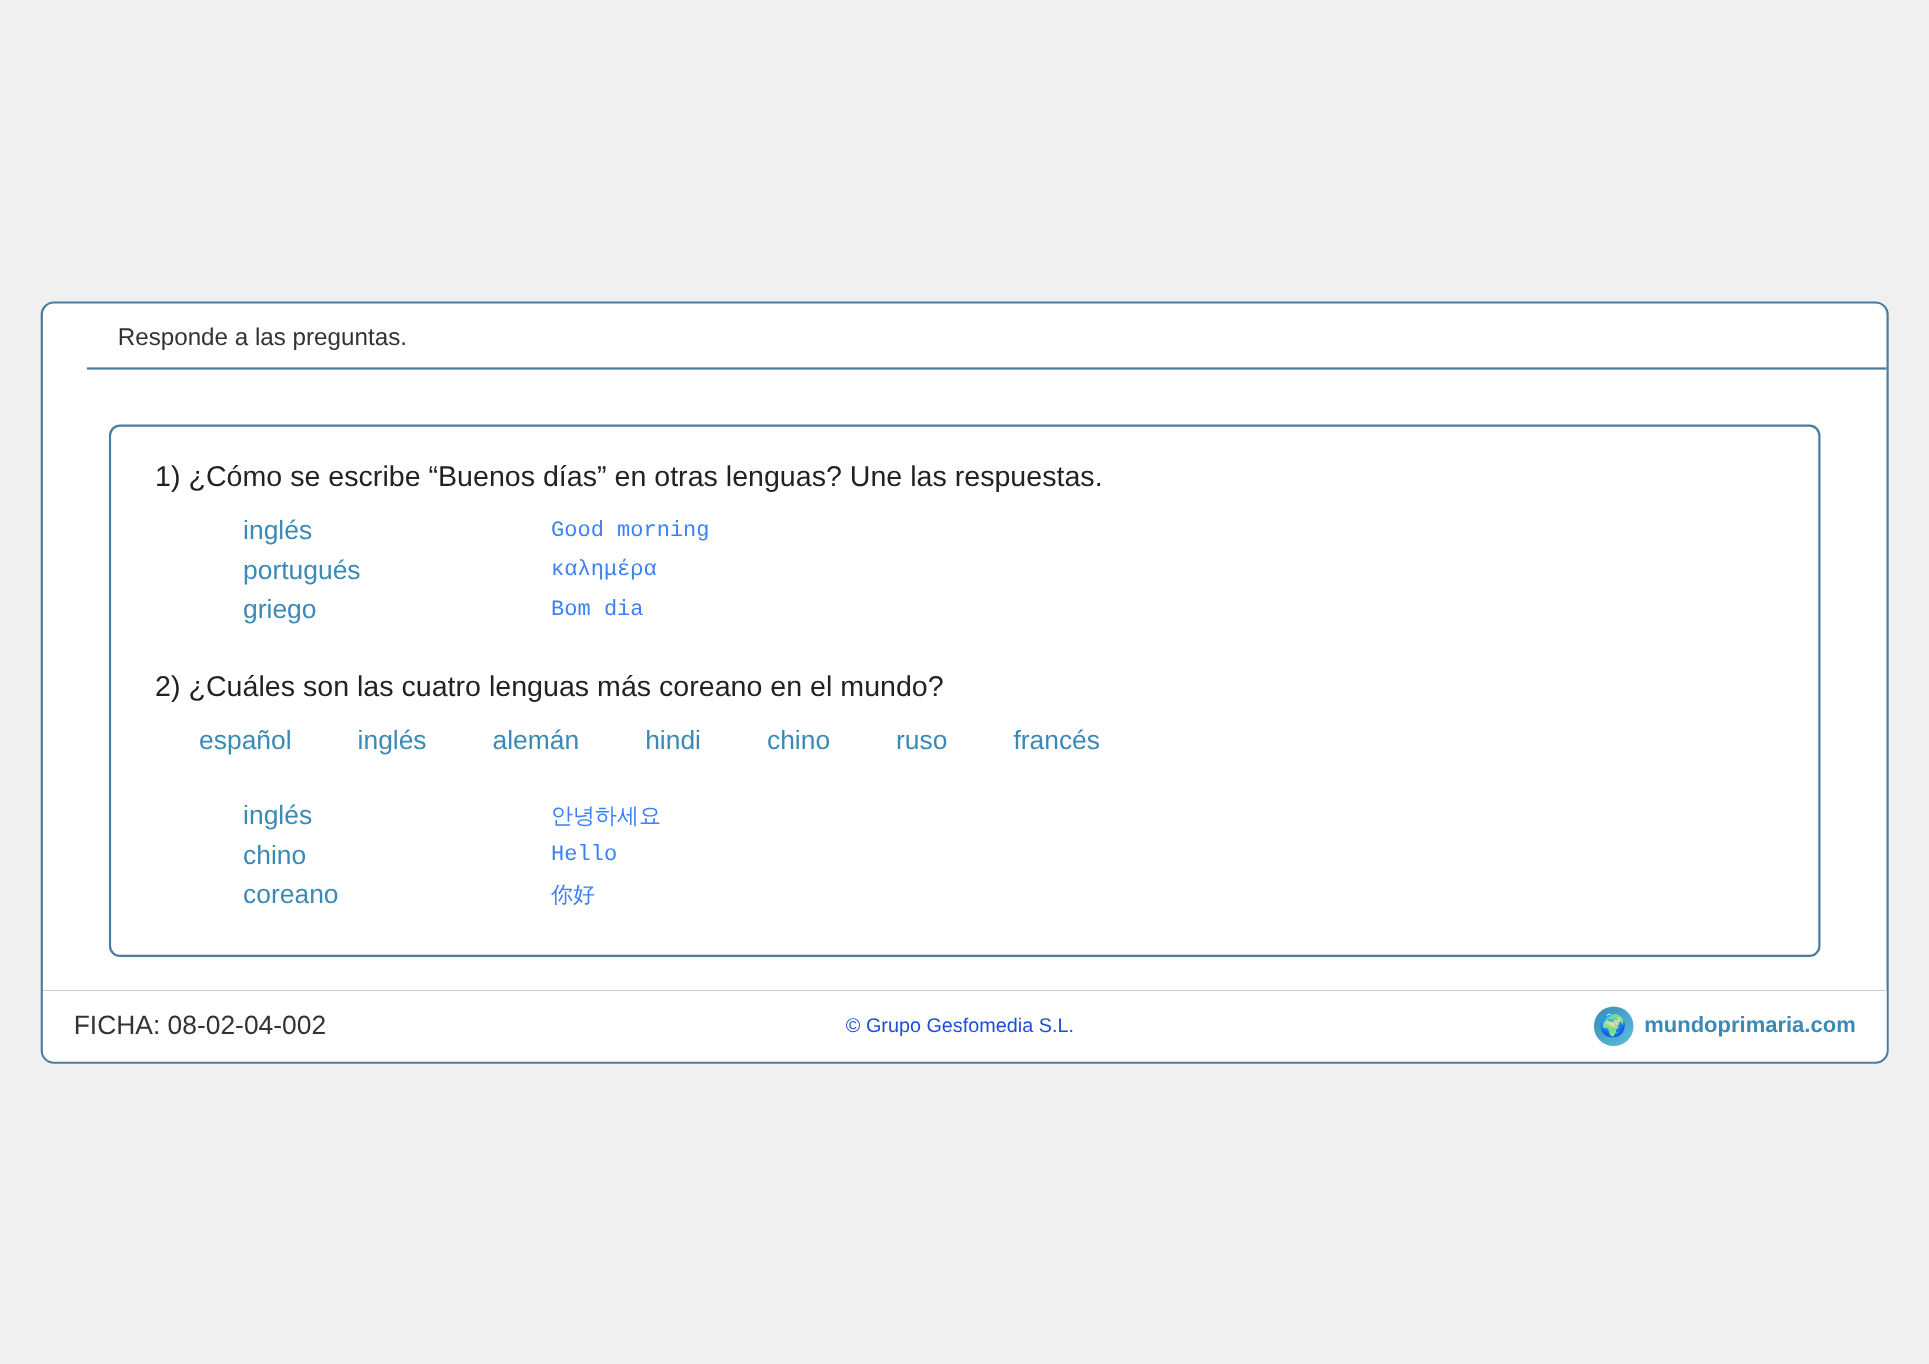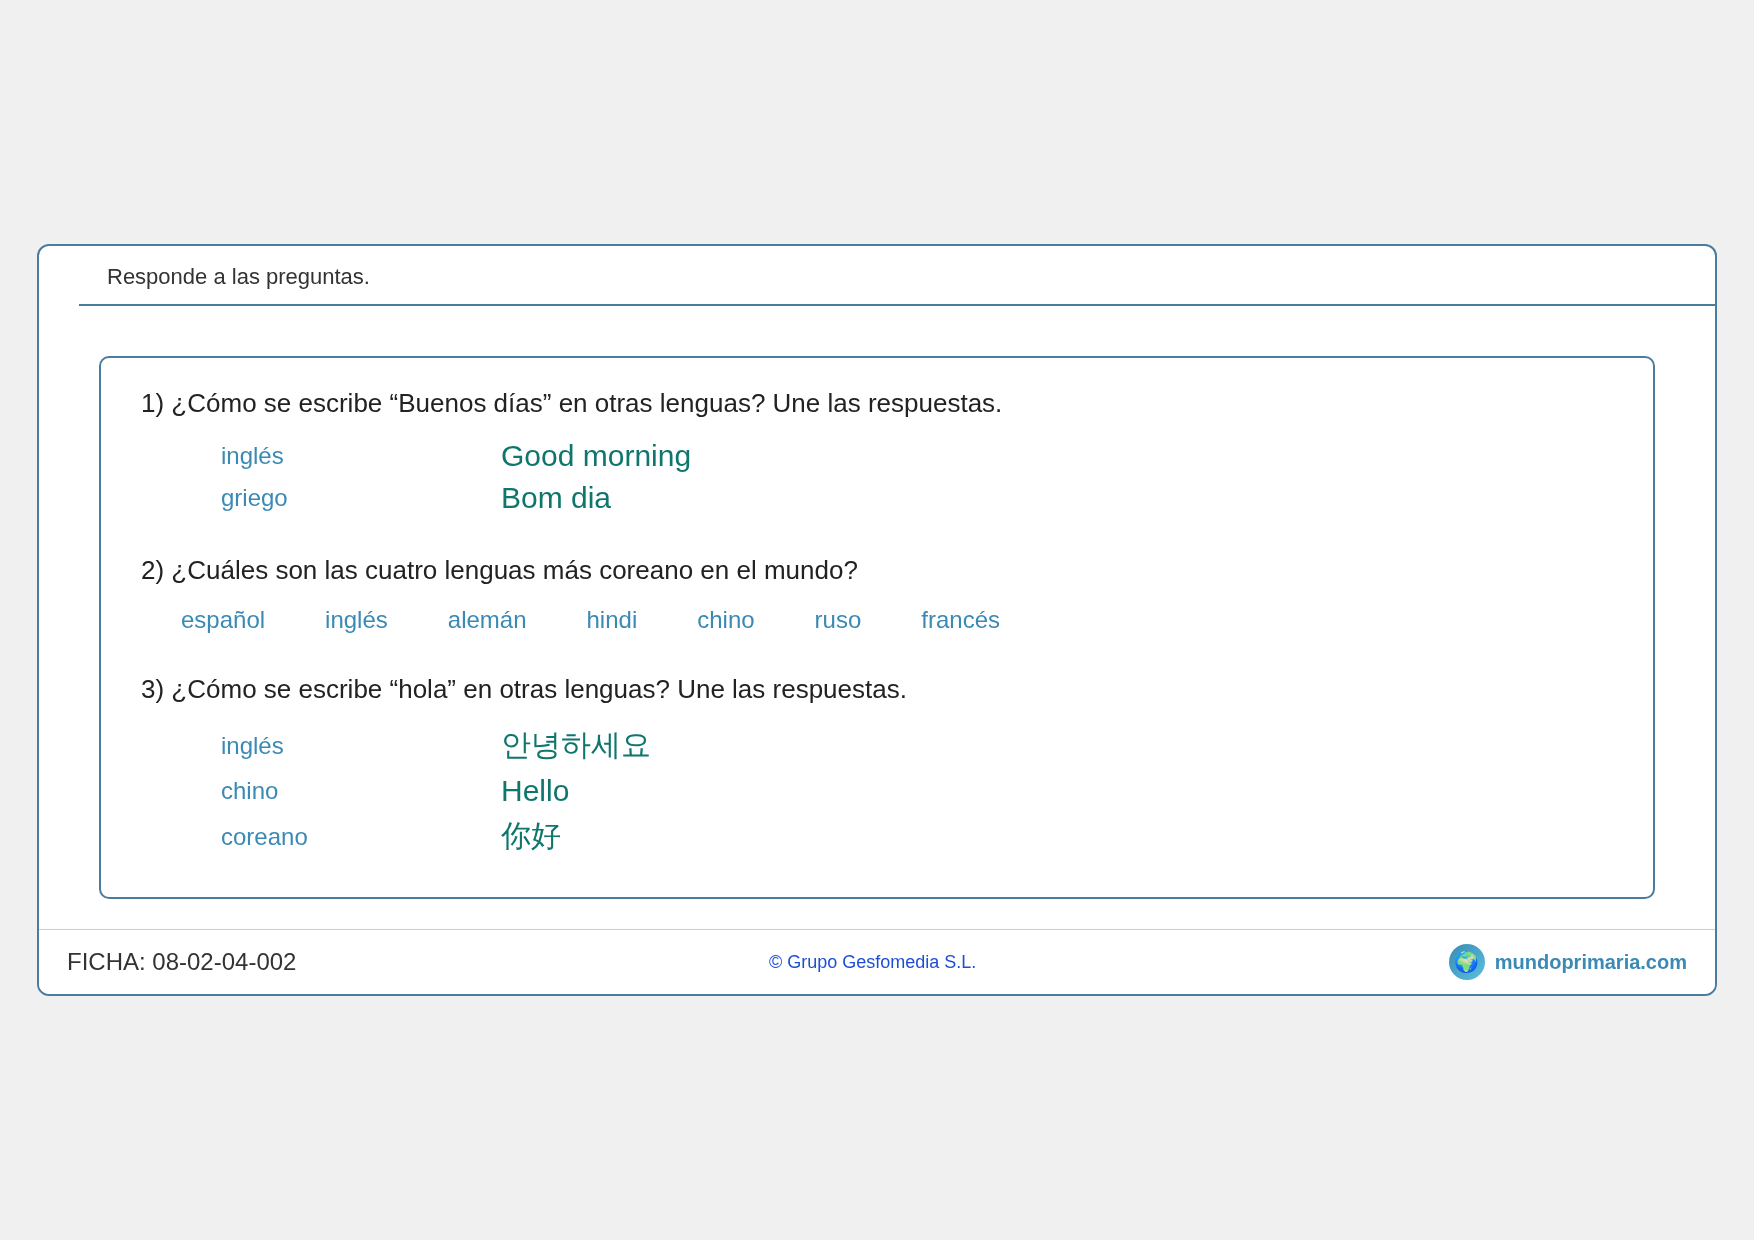--- a/index.html
+++ b/index.html
@@ -56,22 +56,23 @@
       display: flex;
       align-items: center;
       gap: 0;
     }
     .match-lang {
       width: 280px;
       font-size: 24px;
       color: #3a8ab5;
     }
     .match-answer {
-      font-size: 30px;
-      color: #0f766e;
+      font-size: 20px;
+      color: #3b82f6;
+      font-family: Liberation Mono, monospace;
     }
     .word-list {
       display: flex;
       align-items: flex-end;
       gap: 60px;
       margin-left: 60px;
       flex-wrap: wrap;
     }
     .word-item {
       font-size: 24px;
@@ -137,20 +138,24 @@
 
       <div class="question-block">
         <div class="question-title">
           <span>1)</span>
           <span>¿Cómo se escribe “Buenos días” en otras lenguas? Une las respuestas.</span>
         </div>
         <div class="match-table">
           <div class="match-row">
             <span class="match-lang">inglés</span>
             <span class="match-answer">Good morning</span>
+          </div>
+          <div class="match-row">
+            <span class="match-lang">portugués</span>
+            <span class="match-answer">καλημέρα</span>
           </div>
           <div class="match-row">
             <span class="match-lang">griego</span>
             <span class="match-answer">Bom dia</span>
           </div>
         </div>
       </div>
 
       <div class="question-block">
         <div class="question-title">
@@ -162,24 +167,20 @@
           <span class="word-item">inglés</span>
           <span class="word-item">alemán</span>
           <span class="word-item">hindi</span>
           <span class="word-item">chino</span>
           <span class="word-item">ruso</span>
           <span class="word-item">francés</span>
         </div>
       </div>
 
       <div class="question-block" style="margin-bottom:10px;">
-        <div class="question-title">
-          <span>3)</span>
-          <span>¿Cómo se escribe “hola” en otras lenguas? Une las respuestas.</span>
-        </div>
         <div class="match-table">
           <div class="match-row">
             <span class="match-lang">inglés</span>
             <span class="match-answer">안녕하세요</span>
           </div>
           <div class="match-row">
             <span class="match-lang">chino</span>
             <span class="match-answer">Hello</span>
           </div>
           <div class="match-row">

